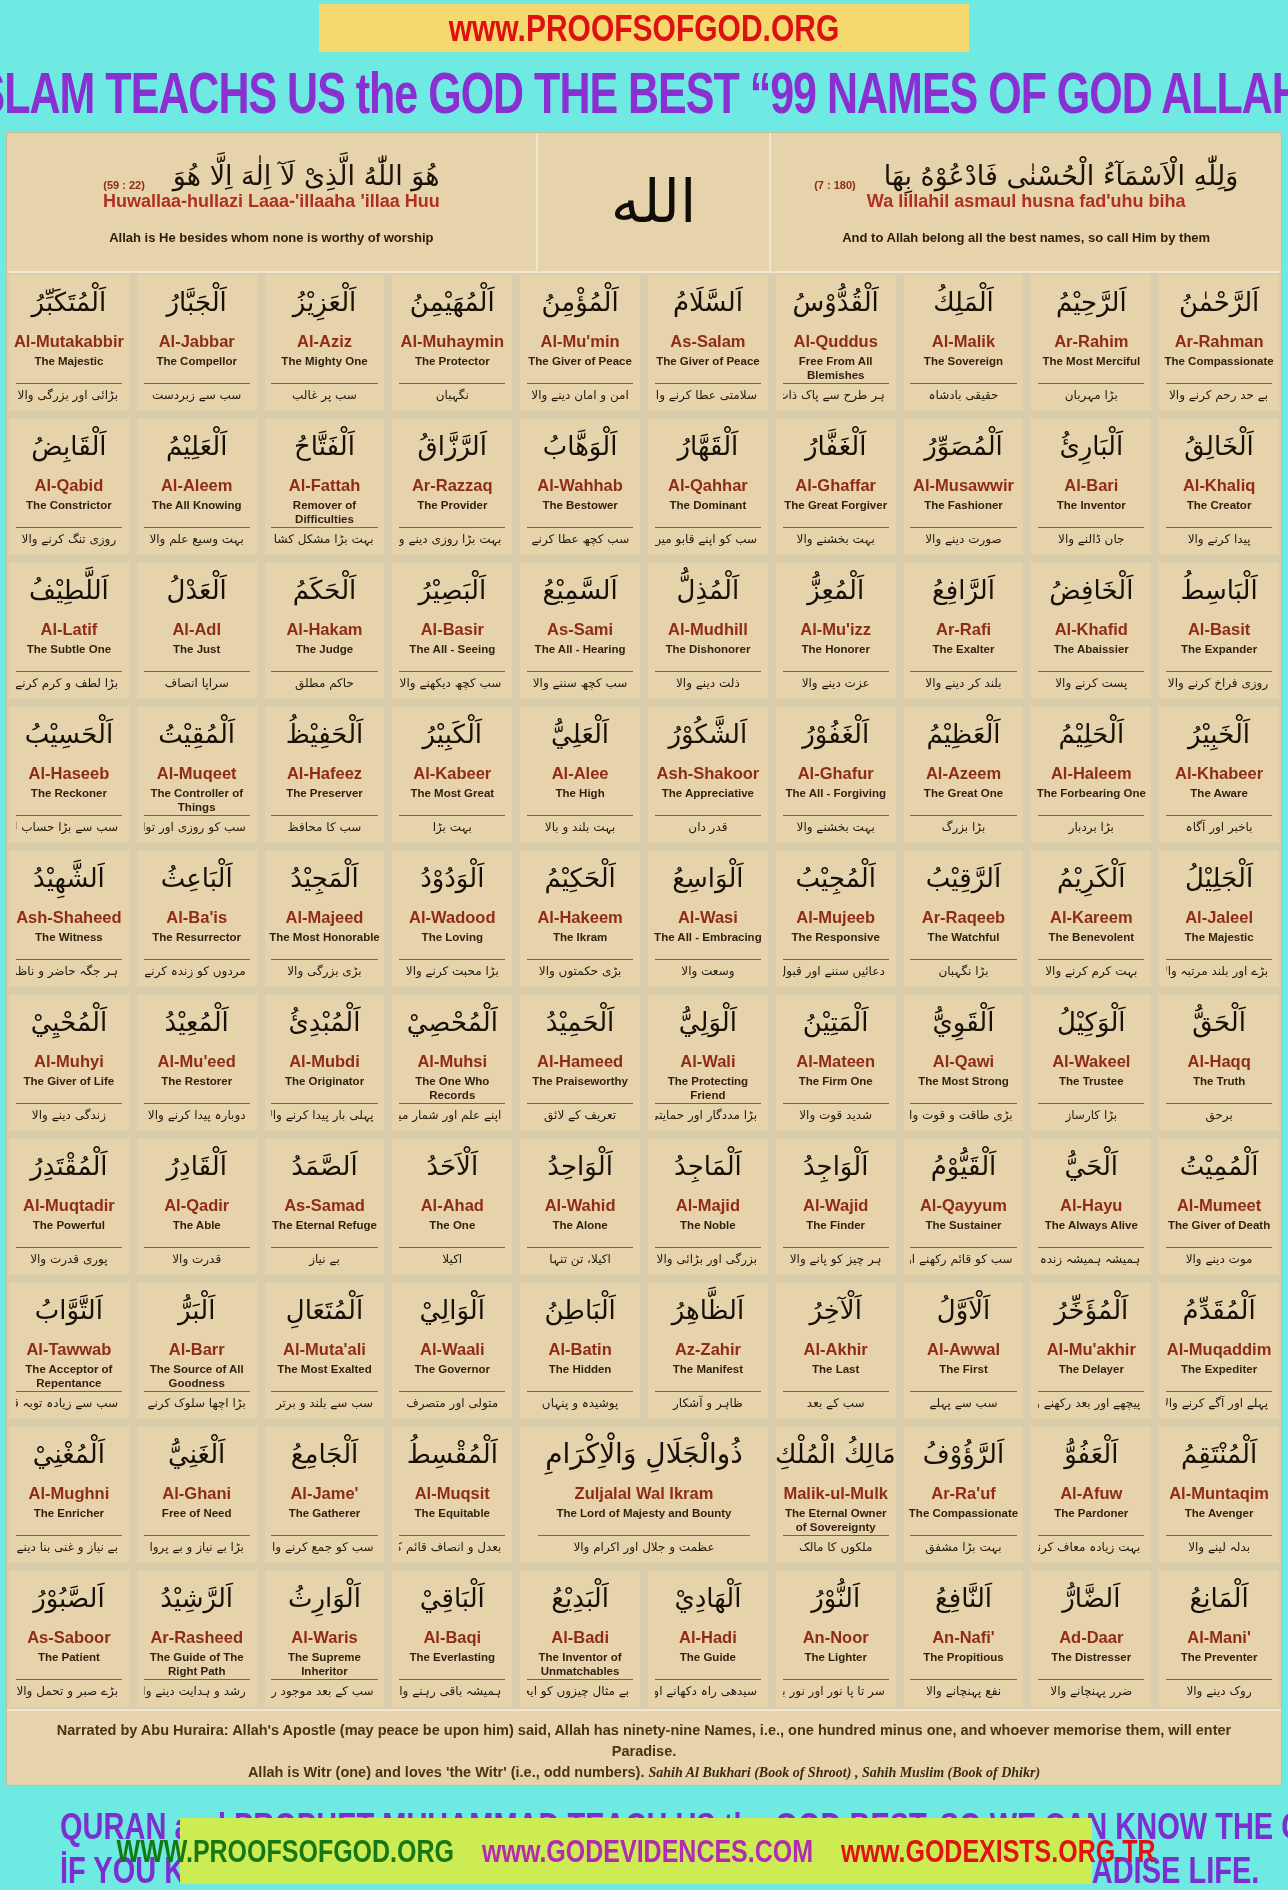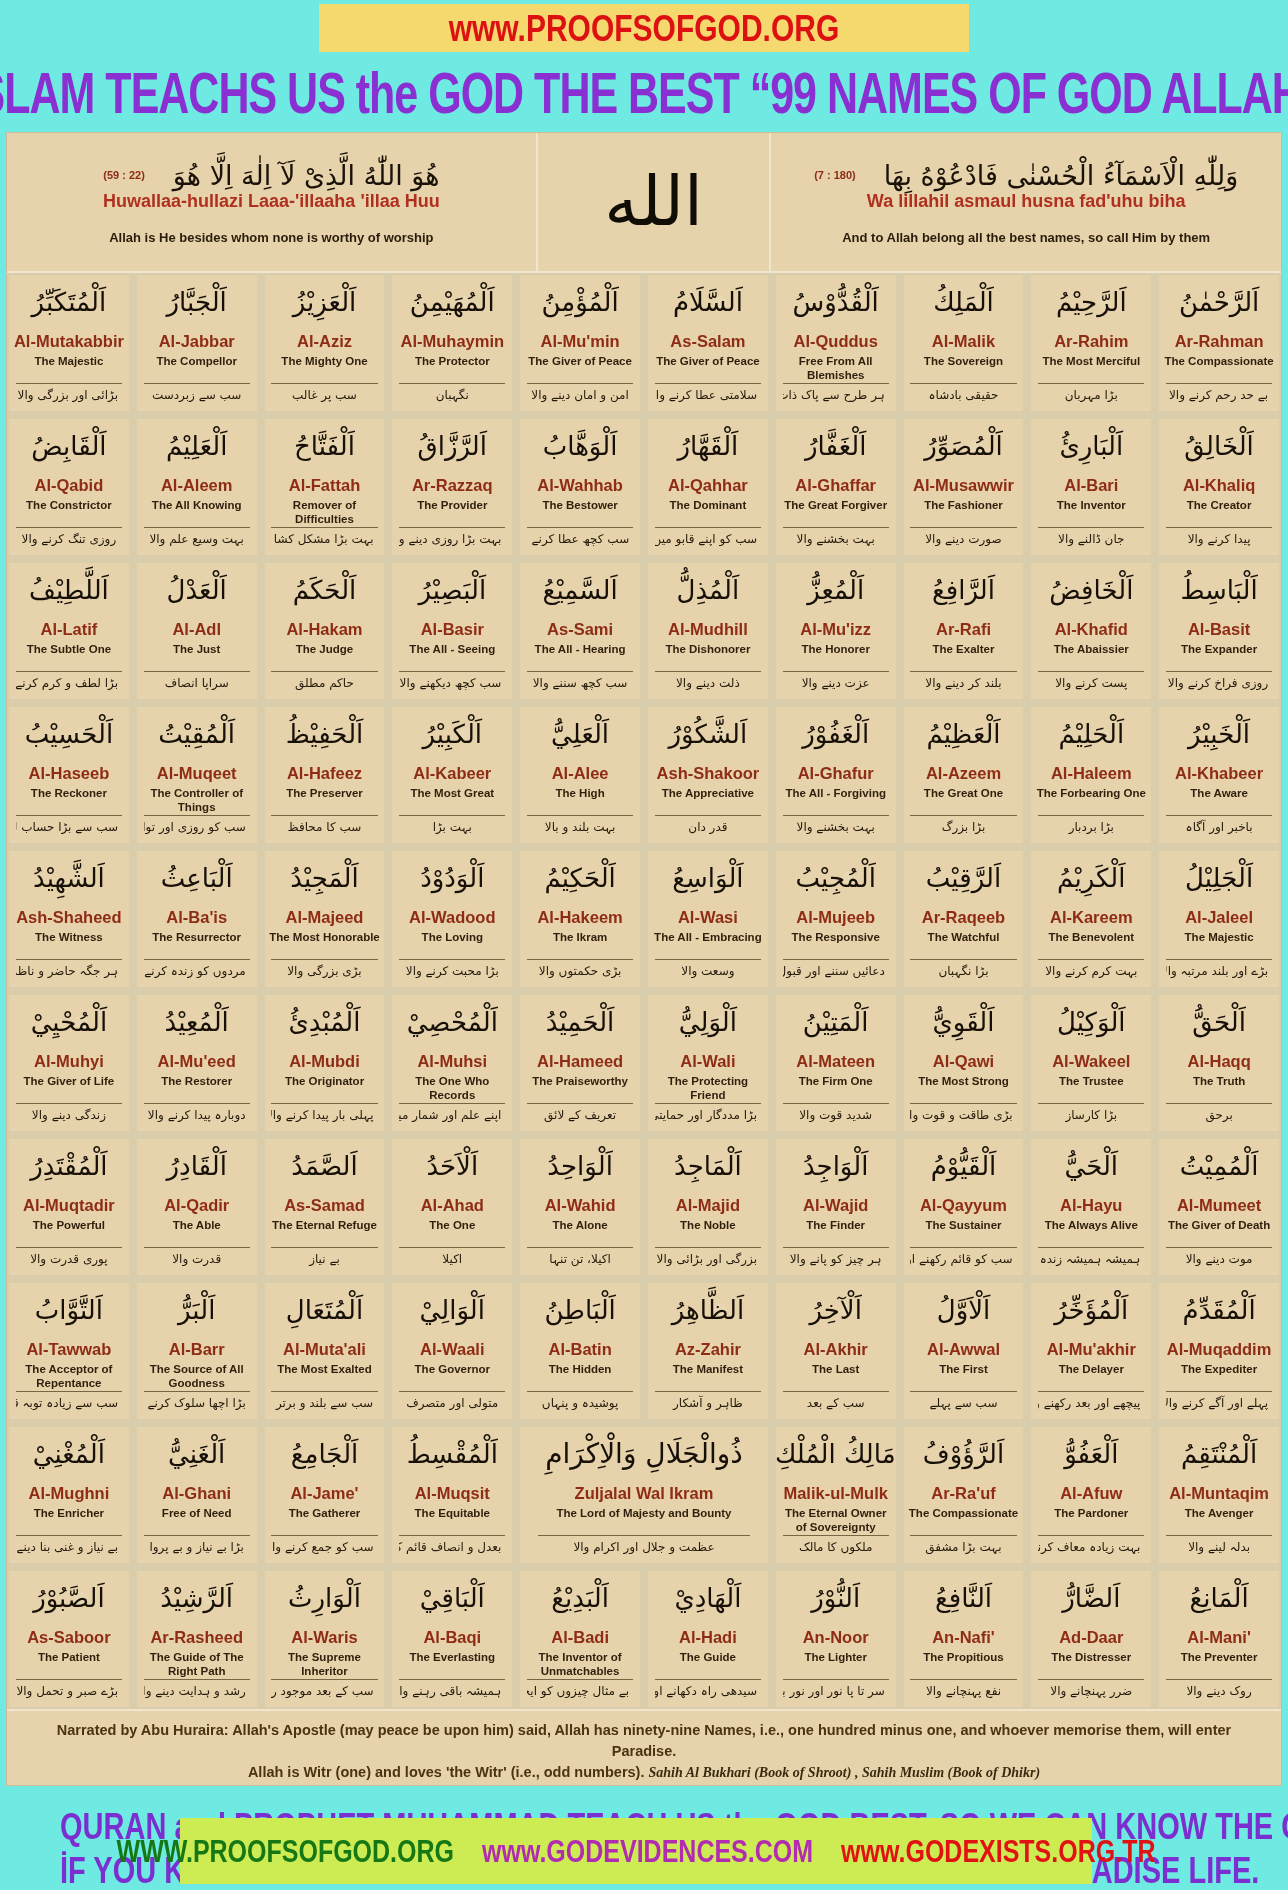--- a/index.html
+++ b/index.html
@@ -35,26 +35,26 @@
                      radial-gradient(circle at 70% 60%, rgba(120,90,40,.07) 0 10px, transparent 11px);
     border:1px solid #c9bc9b;
   }
   
   .hdr{
     display:grid;grid-template-columns:41.5% 18.5% 40%;
     height:138px;border-bottom:2px solid #efe6cd;
   }
   .hdr-panel{display:flex;flex-direction:column;align-items:center;justify-content:center;padding:2px 6px;}
   .hdr-panel.mid{border-left:2px solid #efe6cd;border-right:2px solid #efe6cd;overflow:hidden;}
-  .hdr-arab-row{display:flex;align-items:center;gap:28px;direction:ltr;}
+  .hdr-arab-row{display:flex;align-items:flex-end;gap:28px;direction:ltr;}
   .hdr-ref{color:#8e2c15;font-size:11px;font-weight:bold;white-space:nowrap;}
   .hdr-arabic{font-family:"DejaVu Sans",sans-serif;font-size:27px;color:#1a1208;direction:rtl;white-space:nowrap;}
   .hdr-translit{color:#b03020;font-weight:bold;font-size:18px;margin-top:0;}
   .hdr-eng{color:#2a1c0b;font-weight:bold;font-size:13px;margin-top:18px;}
-  .allah-cal{font-family:"DejaVu Sans",sans-serif;font-size:68px;line-height:120px;color:#100c06;direction:rtl;}
+  .allah-cal{font-family:"DejaVu Sans",sans-serif;font-size:59px;line-height:120px;color:#100c06;direction:rtl;}
   
   .grid{
     display:grid;grid-template-columns:repeat(10,1fr);grid-auto-rows:136px;
     gap:8px;padding:2px;background:#d9cdac;
   }
   .cell{
     background:#e6d3ab;
     background-image:radial-gradient(circle at 60% 20%, rgba(255,255,255,.10) 0 6px, transparent 7px);
     display:flex;flex-direction:column;align-items:center;justify-content:flex-start;
     overflow:hidden;text-align:center;

